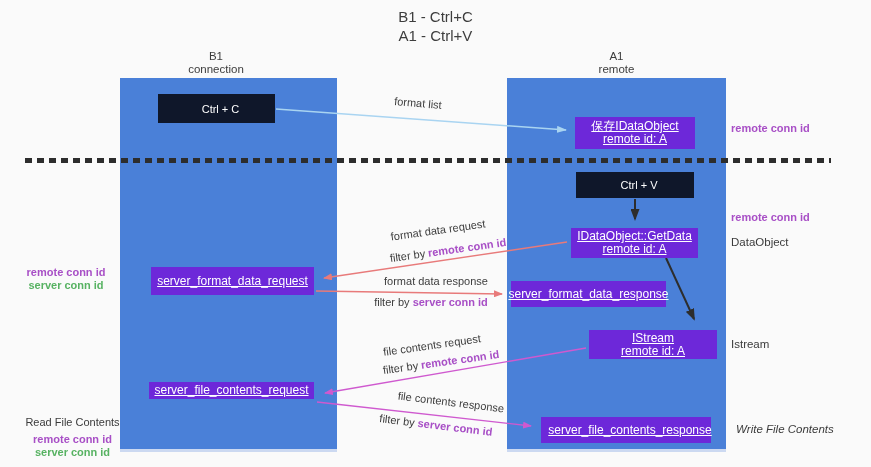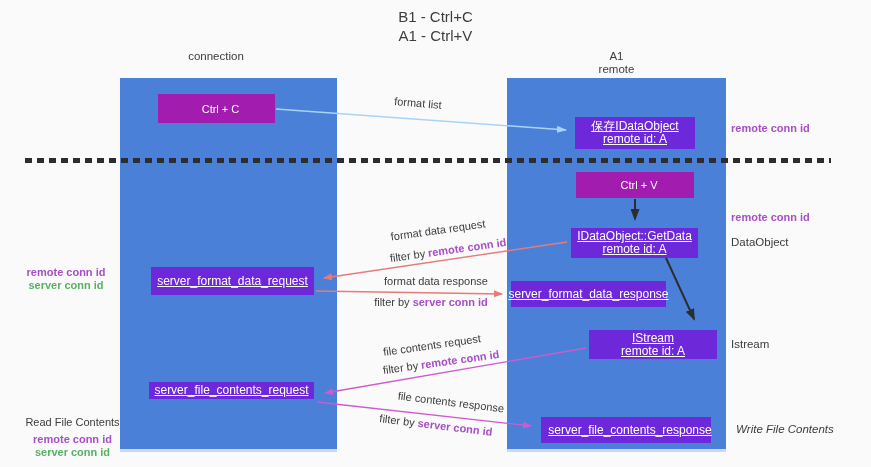--- a/index.html
+++ b/index.html
@@ -18,21 +18,21 @@
   .ll-left  { left:120px; width:217px; }
   .ll-right { left:507px; width:219px; }
 
   .dashed-line { position:absolute; left:25px; top:158px; width:806px; height:5px;
                  background:repeating-linear-gradient(90deg, #2d2d2d 0 7px, transparent 7px 12px); }
 
   svg.arrows { position:absolute; left:0; top:0; pointer-events:none; }
 
   .node { position:absolute; display:flex; flex-direction:column; align-items:center;
           justify-content:center; color:#fff; text-align:center; }
-  .green  { background:#a21caf; font-size:11px;padding-left:8px; }
+  .green  { background:#0f172a; font-size:11px;padding-left:8px; }
   .orange { background:#6d28d9; font-size:12px; line-height:13px;text-decoration:underline; }
 
   .n-ctrlc   { left:158px; top:94px;  width:117px; height:29px; }
   .n-save    { left:575px; top:117px; width:120px; height:32px; }
   .n-ctrlv   { left:576px; top:172px; width:118px; height:26px; }
   .n-getdata { left:571px; top:228px; width:127px; height:30px; }
   .n-freq    { left:151px; top:267px; width:163px; height:28px; }
   .n-fresp   { left:511px; top:281px; width:155px; height:26px; }
   .n-istream { left:589px; top:330px; width:128px; height:29px; }
   .n-creq    { left:149px; top:382px; width:165px; height:17px; }
@@ -73,20 +73,21 @@
 <body>
 
 <div class="canvas">
 
   <div class="title">
     <div>B1 - Ctrl+C</div>
     <div>A1 - Ctrl+V</div>
   </div>
 
   <div class="lifeline-header hdr-left">
+    <div>B1</div>
     <div>connection</div>
   </div>
   <div class="lifeline-header hdr-right">
     <div>A1</div>
     <div>remote</div>
   </div>
 
   <div class="lifeline ll-left"></div>
   <div class="lifeline ll-right"></div>
 

